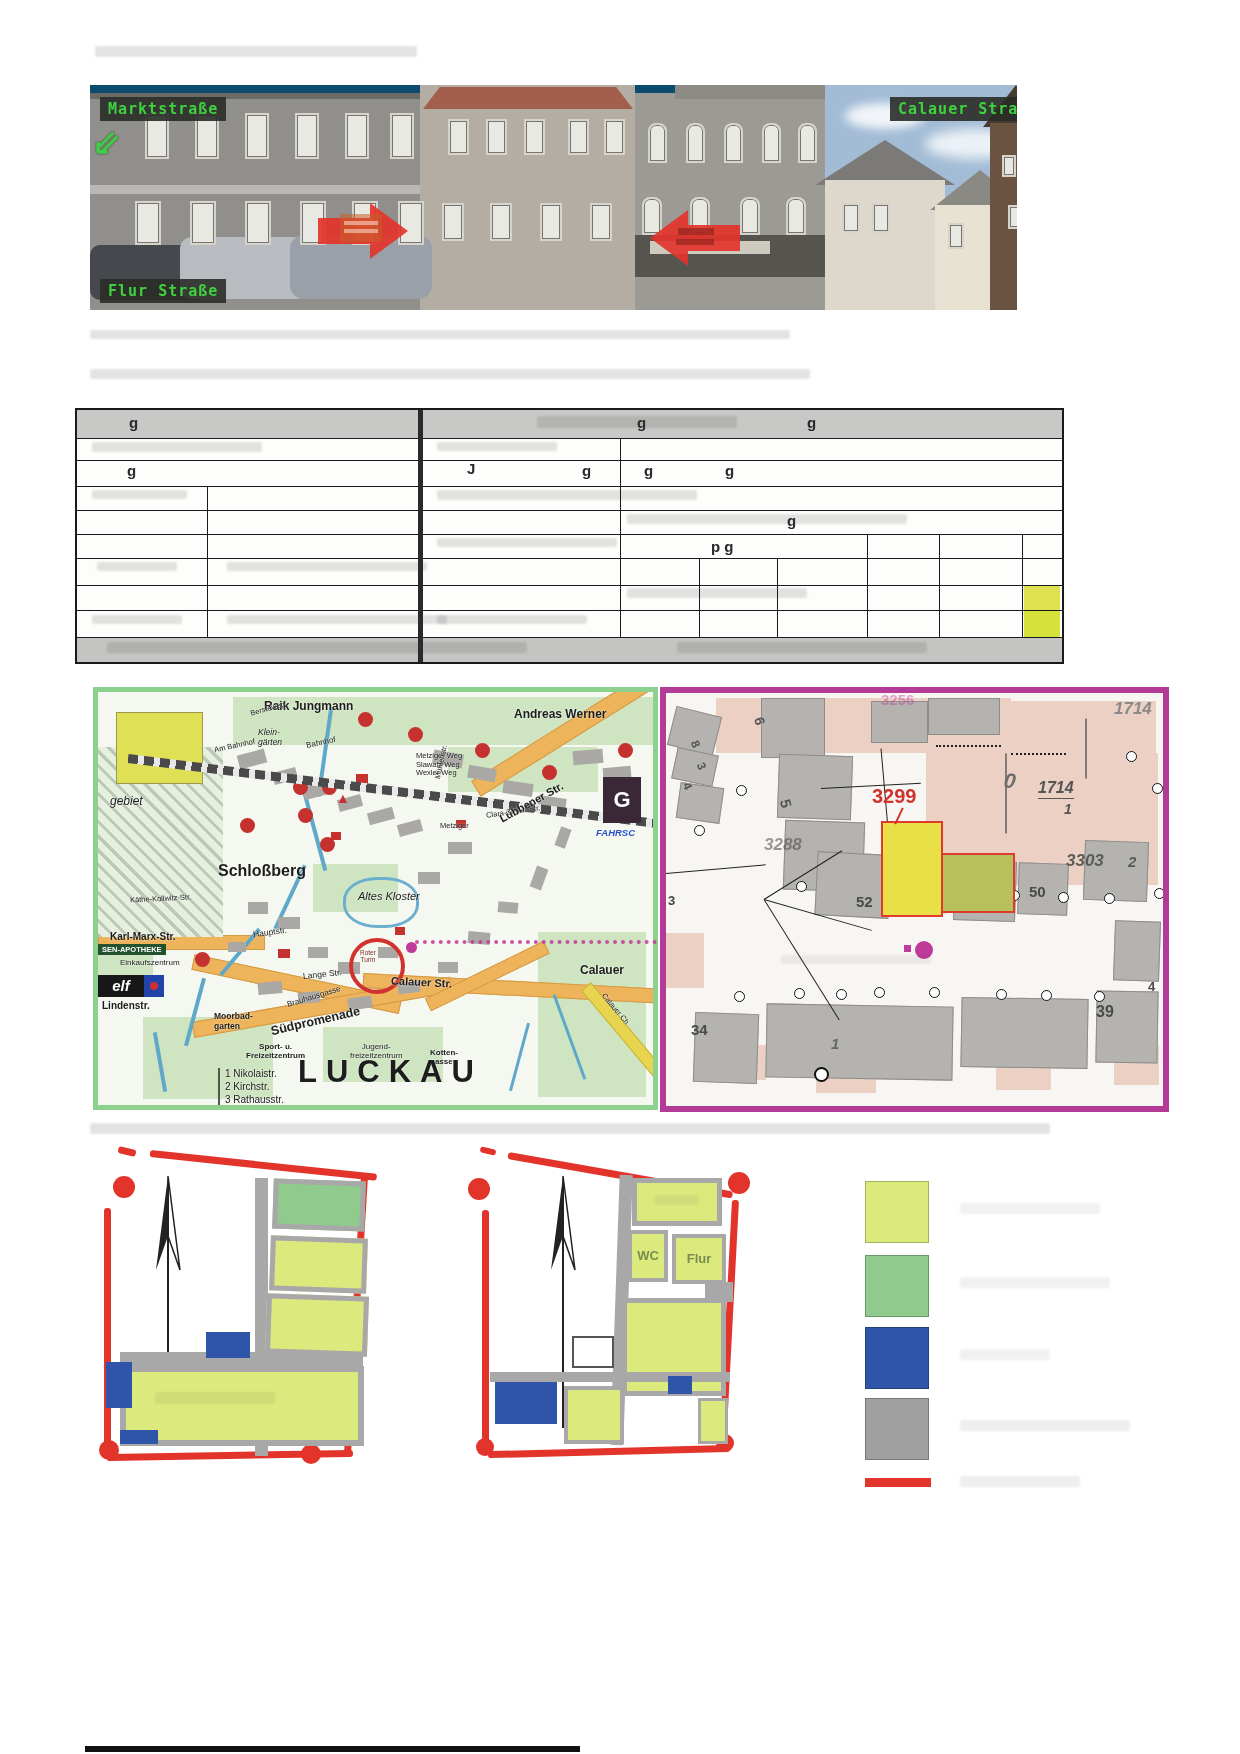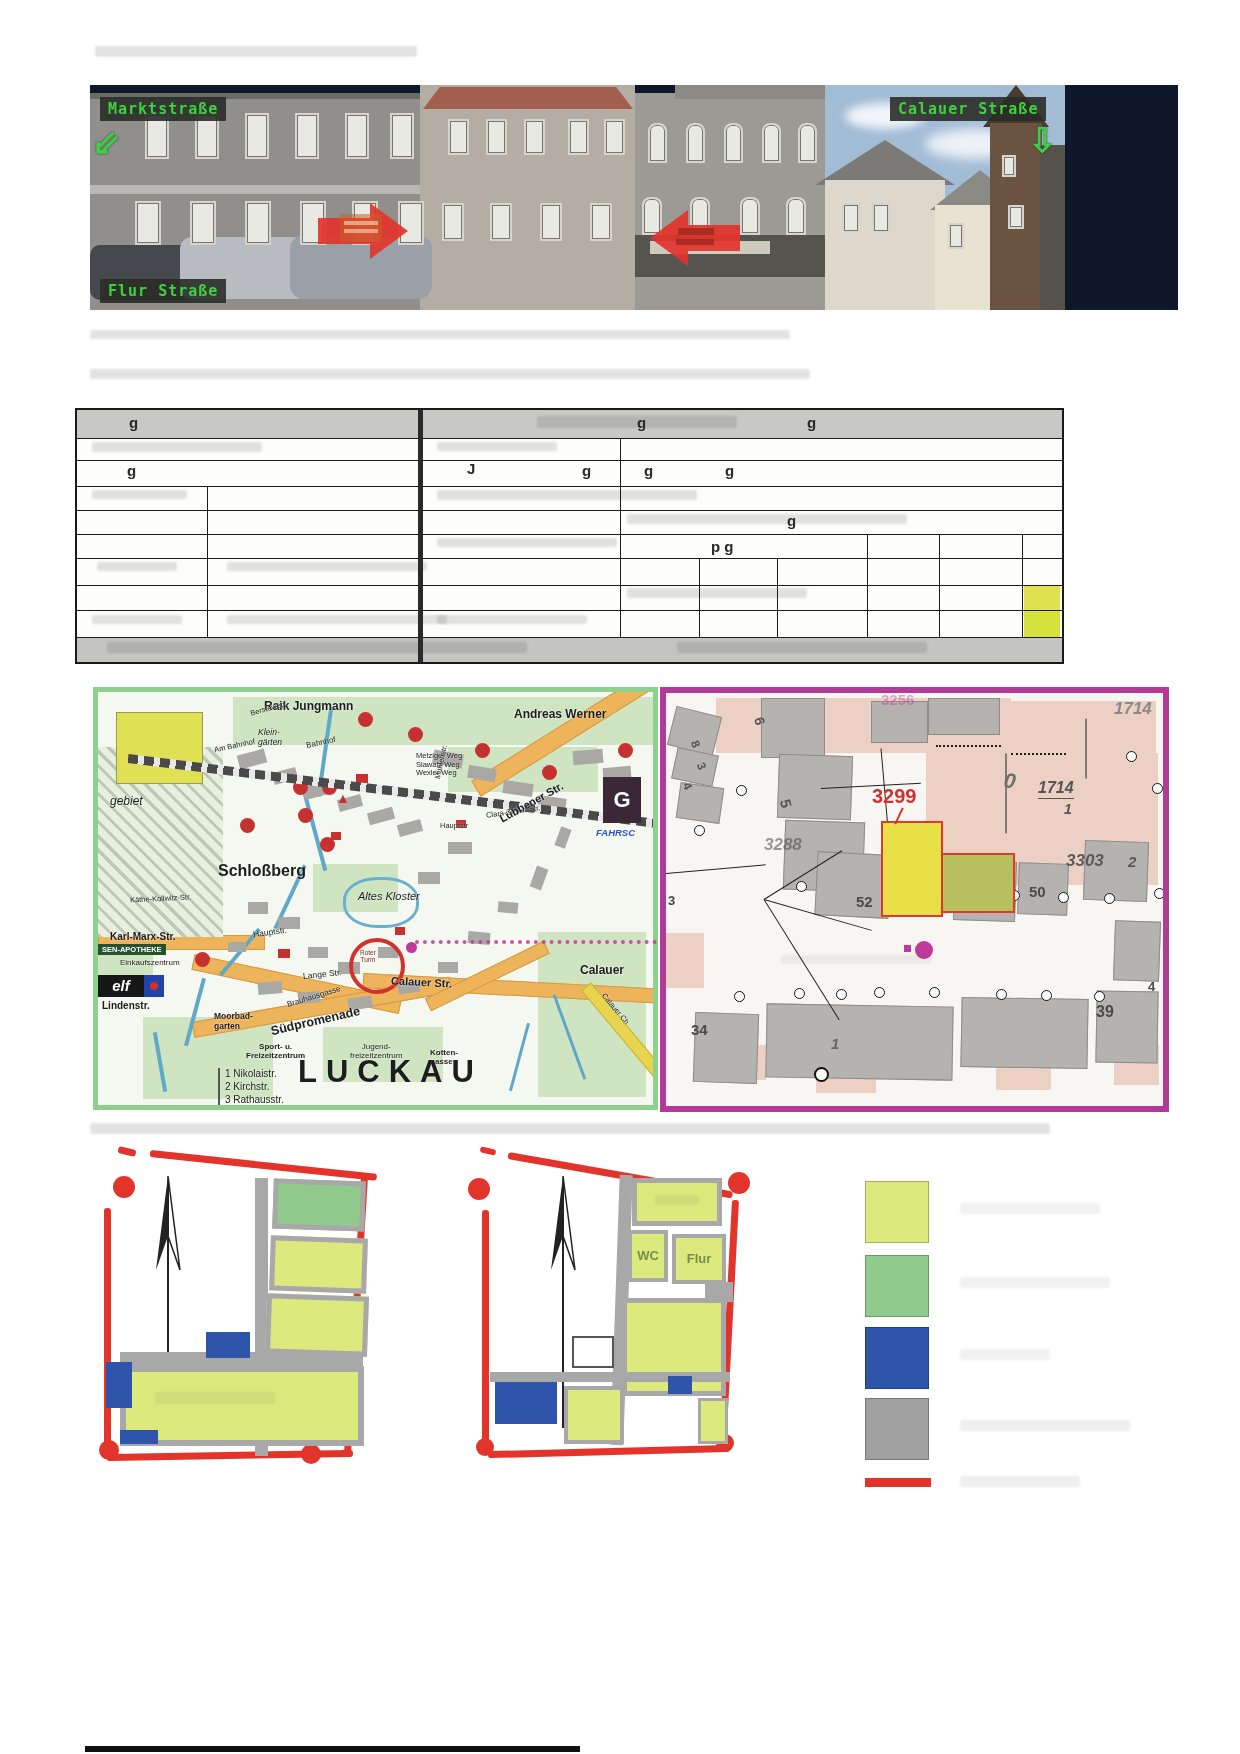--- a/index.html
+++ b/index.html
@@ -27,21 +27,21 @@
   .room{position:absolute;border:5px solid #a8a8a8;}
   .legend-sq{position:absolute;width:62px;height:60px;border:1px solid rgba(0,0,0,.25);}
 </style>
 </head>
 <body>
 
 <div id="page">
 
   <div class="smudge" style="left:95px;top:46px;width:322px;height:11px;"></div>
 
-  <div id="photo" class="a" style="left:90px;top:85px;width:1088px;height:225px;background:#0f172a;overflow:hidden;">
+  <div id="photo" class="a" style="left:90px;top:85px;width:927px;height:225px;background:#0c4a6e;overflow:hidden;">
 
     <div class="a" style="left:0;top:8px;width:330px;height:217px;background:#908f8b;"></div>
     <div class="a" style="left:0;top:8px;width:330px;height:6px;background:#6a6a66;"></div>
     <div class="a" style="left:0;top:100px;width:330px;height:9px;background:#b9b8b4;"></div>
 
     <div class="a" style="left:330px;top:0;width:215px;height:225px;background:#b4ada4;"></div>
     <div class="a" style="left:333px;top:2px;width:210px;height:22px;background:#a35f4e;clip-path:polygon(0 100%,8% 0,92% 0,100% 100%);"></div>
 
     <div class="a" style="left:545px;top:8px;width:190px;height:217px;background:#9b9a94;"></div>
     <div class="a" style="left:585px;top:0;width:150px;height:14px;background:#8b8a84;"></div>
@@ -292,21 +292,21 @@
     <div class="map-label" style="left:252px;top:350px;font-size:8px;font-weight:normal;text-align:center;">Jugend-
 freizeitzentrum</div>
     <div class="map-label" style="left:332px;top:356px;font-size:8px;font-weight:bold;">Kotten-
 gasse</div>
     <div class="map-label" style="left:155px;top:236px;font-size:8.5px;transform:rotate(-8deg);">Hauptstr.</div>
     <div class="map-label" style="left:205px;top:278px;font-size:8.5px;transform:rotate(-6deg);">Lange Str.</div>
     <div class="map-label" style="left:188px;top:300px;font-size:8px;transform:rotate(-17deg);">Brauhausgasse</div>
     <div class="map-label" style="left:262px;top:257px;font-size:6.5px;text-align:center;color:#7a2a20;">Roter
 Turm</div>
     <div class="map-label" style="left:260px;top:198px;font-size:11px;font-style:italic;">Altes Kloster</div>
-    <div class="map-label" style="left:342px;top:130px;font-size:7.5px;">Hauptstr</div>
+    <div class="map-label" style="left:342px;top:130px;font-size:7.5px;">Metziger</div>
     <div class="map-label" style="left:398px;top:104px;font-size:11px;font-weight:bold;transform:rotate(-29deg);">Lübbener Str.</div>
     <div class="map-label" style="left:293px;top:284px;font-size:11px;font-weight:bold;transform:rotate(3deg);">Calauer Str.</div>
     <div class="map-label" style="left:482px;top:272px;font-size:12px;font-weight:bold;">Calauer</div>
     <div class="map-label" style="left:508px;top:300px;font-size:7.5px;transform:rotate(50deg);transform-origin:left top;">Calauer Ch</div>
     <div class="a" style="left:120px;top:376px;width:2px;height:42px;background:#555;"></div>
     <div class="map-label" style="left:127px;top:376px;font-size:10px;">1 Nikolaistr.</div>
     <div class="map-label" style="left:127px;top:389px;font-size:10px;">2 Kirchstr.</div>
     <div class="map-label" style="left:127px;top:402px;font-size:10px;">3 Rathausstr.</div>
     <div class="map-label" style="left:200px;top:362px;font-size:31px;font-weight:bold;letter-spacing:9px;color:#1d1d1d;">LUCKAU</div>
   </div>

